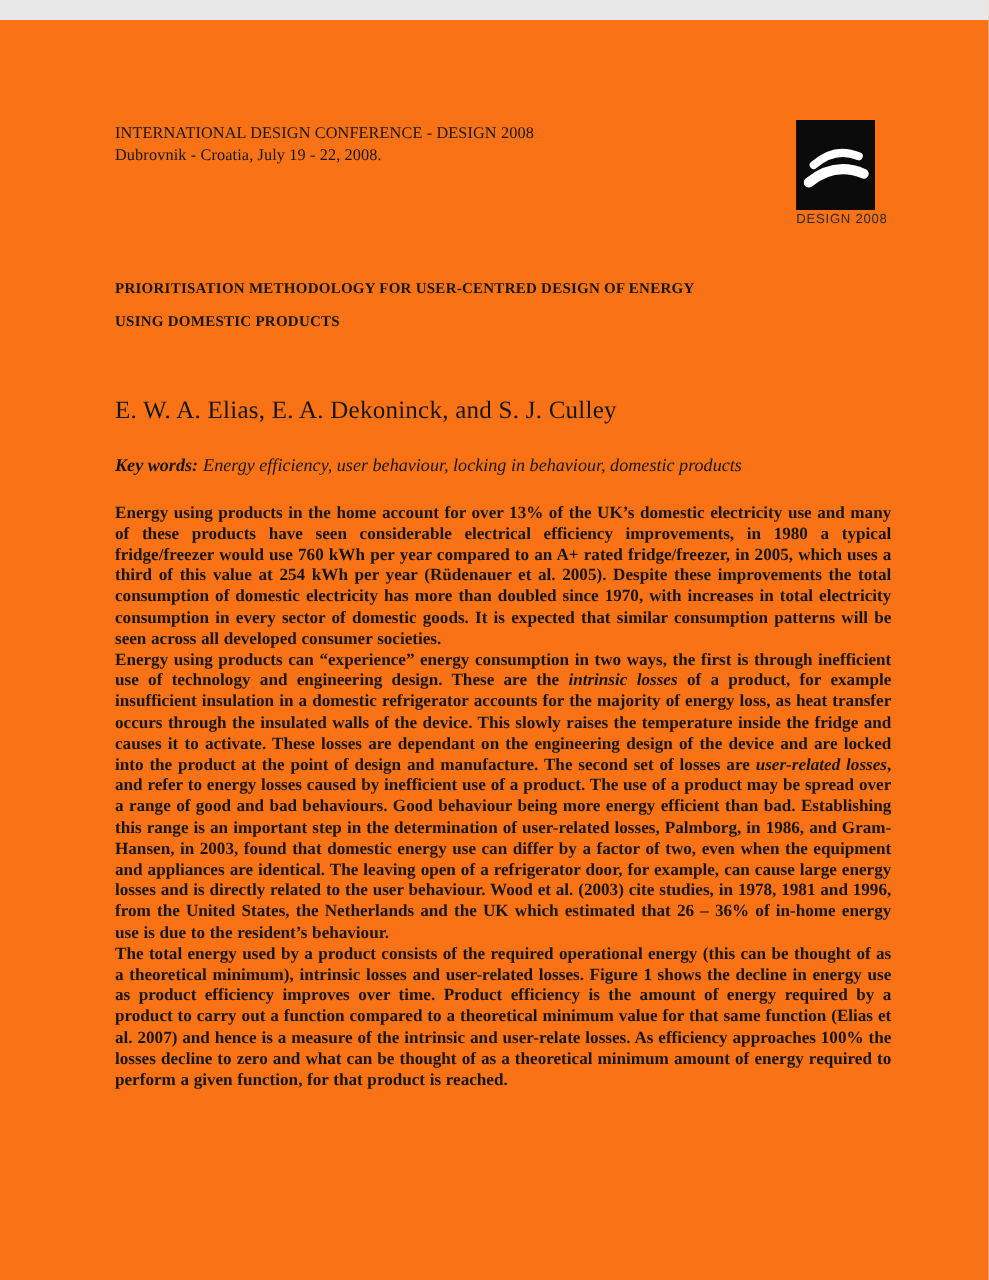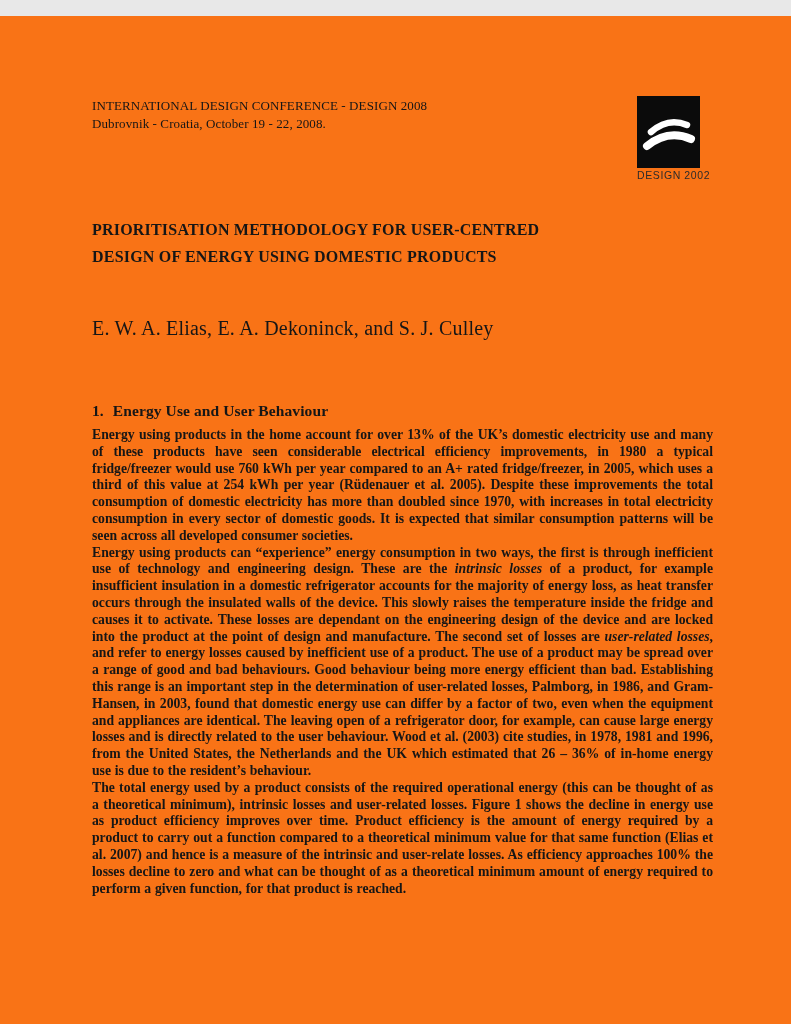--- a/index.html
+++ b/index.html
@@ -44,21 +44,21 @@
     margin-top: 1px;
     letter-spacing: 0.6px;
     white-space: nowrap;
   }
   .title {
     position: absolute;
     left: 92px;
     top: 201px;
     width: 480px;
     margin: 0;
-    font-size: 16px;
+    font-size: 12px;
     font-weight: bold;
     line-height: 26.5px;
     letter-spacing: 0.2px;
   }
   .authors {
     position: absolute;
     left: 92px;
     top: 301px;
     font-size: 20px;
     letter-spacing: 0.2px;
@@ -98,41 +98,41 @@
   }
   p.body .it { font-style: italic; }
 </style>
 </head>
 <body>
 
 <div class="page">
 
   <div class="conf-header">
     <div>INTERNATIONAL DESIGN CONFERENCE - DESIGN 2008</div>
-    <div>Dubrovnik - Croatia, October 19 - 22, 2008.</div>
+    <div>Dubrovnik - Croatia, July 19 - 22, 2008.</div>
   </div>
 
   <div class="logo">
     <div class="logo-box">
       <svg width="63" height="72" viewBox="0 0 63 72" xmlns="http://www.w3.org/2000/svg">
         <rect x="0" y="0" width="63" height="72" fill="#0b0b0b"></rect>
         <path d="M14 36 Q31 21 50 29" stroke="#ffffff" stroke-width="6.5" fill="none" stroke-linecap="round"></path>
         <path d="M10 50 Q31 33 54 43" stroke="#ffffff" stroke-width="8" fill="none" stroke-linecap="round"></path>
       </svg>
     </div>
-    <div class="logo-caption">DESIGN 2002</div>
+    <div class="logo-caption">DESIGN 2008</div>
   </div>
 
   <h1 class="title">PRIORITISATION METHODOLOGY FOR USER-CENTRED DESIGN OF ENERGY USING DOMESTIC PRODUCTS</h1>
 
   <div class="authors">E. W. A. Elias, E. A. Dekoninck, and S. J. Culley</div>
 
+  <div class="keywords">
+    <span class="kw-label">Key words:</span><span class="kw-text">Energy efficiency, user behaviour, locking in behaviour, domestic products</span>
+  </div>
 
   <div class="content">
-    <h2 class="heading">
-      <span class="num">1.</span><span>Energy Use and User Behaviour</span>
-    </h2>
     <p class="body"><span>Energy using products in the home account for over 13% of the UK’s domestic electricity use and many of these products have seen considerable electrical efficiency improvements, in 1980 a typical fridge/freezer would use 760 kWh per year compared to an A+ rated fridge/freezer, in 2005, which uses a third of this value at 254 kWh per year (Rüdenauer et al. 2005). Despite these improvements the total consumption of domestic electricity has more than doubled since 1970, with increases in total electricity consumption in every sector of domestic goods. It is expected that similar consumption patterns will be seen across all developed consumer societies.</span></p>
     <p class="body"><span>Energy using products can “experience” energy consumption in two ways, the first is through inefficient use of technology and engineering design. These are the </span><span class="it">intrinsic losses</span><span> of a product, for example insufficient insulation in a domestic refrigerator accounts for the majority of energy loss, as heat transfer occurs through the insulated walls of the device. This slowly raises the temperature inside the fridge and causes it to activate. These losses are dependant on the engineering design of the device and are locked into the product at the point of design and manufacture. The second set of losses are </span><span class="it">user-related losses</span><span>, and refer to energy losses caused by inefficient use of a product. The use of a product may be spread over a range of good and bad behaviours. Good behaviour being more energy efficient than bad. Establishing this range is an important step in the determination of user-related losses, Palmborg, in 1986, and Gram-Hansen, in 2003, found that domestic energy use can differ by a factor of two, even when the equipment and appliances are identical. The leaving open of a refrigerator door, for example, can cause large energy losses and is directly related to the user behaviour. Wood et al. (2003) cite studies, in 1978, 1981 and 1996, from the United States, the Netherlands and the UK which estimated that 26 – 36% of in-home energy use is due to the resident’s behaviour.</span></p>
     <p class="body"><span>The total energy used by a product consists of the required operational energy (this can be thought of as a theoretical minimum), intrinsic losses and user-related losses. Figure 1 shows the decline in energy use as product efficiency improves over time. Product efficiency is the amount of energy required by a product to carry out a function compared to a theoretical minimum value for that same function (Elias et al. 2007) and hence is a measure of the intrinsic and user-relate losses. As efficiency approaches 100% the losses decline to zero and what can be thought of as a theoretical minimum amount of energy required to perform a given function, for that product is reached.</span></p>
   </div>
 
 </div>
 
 </body></html>

